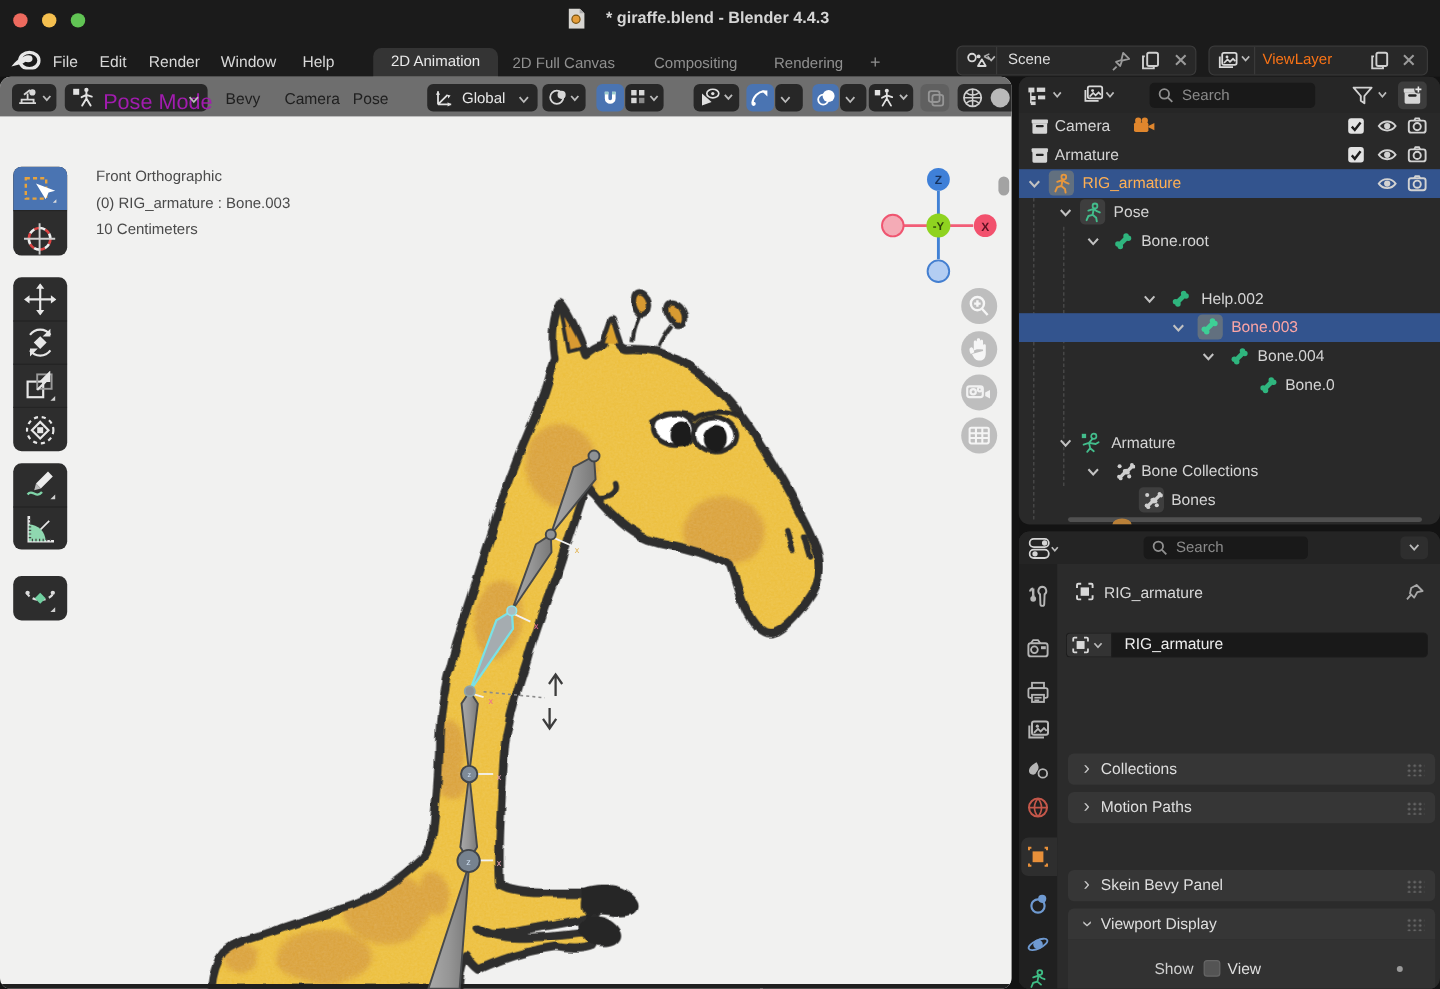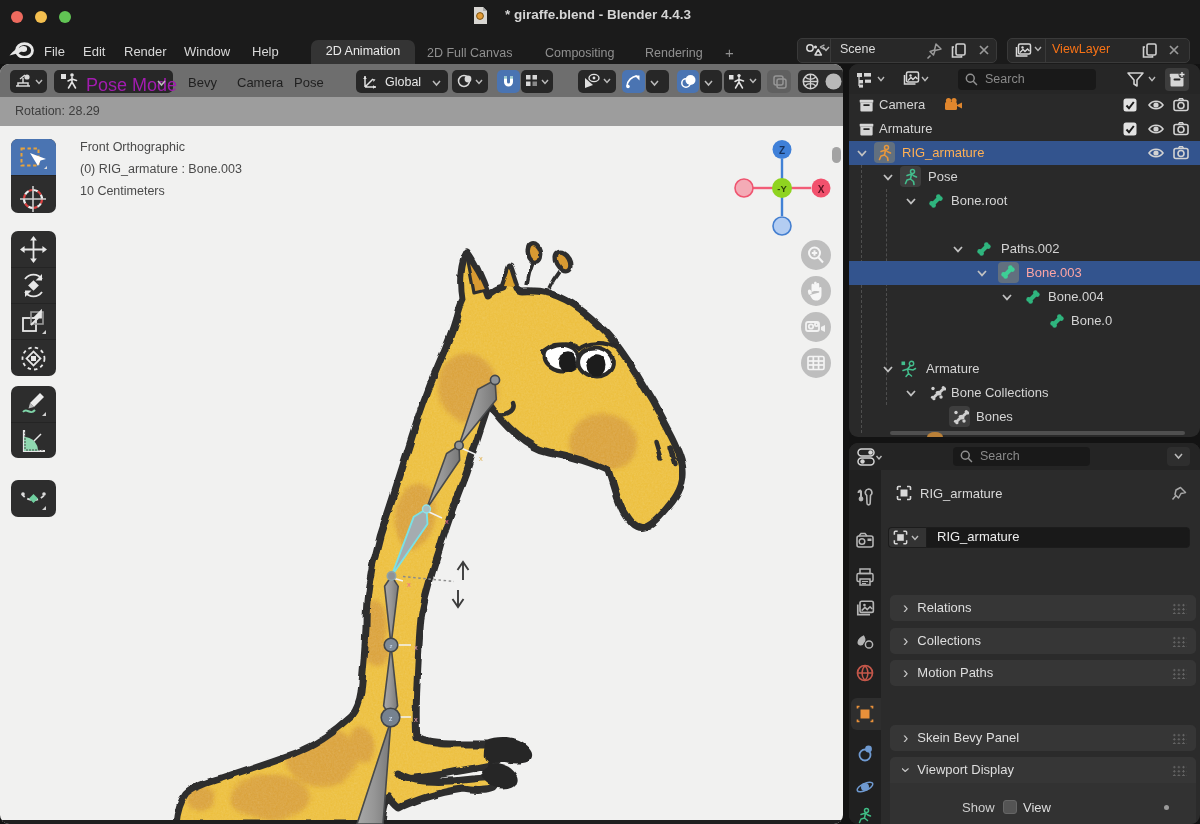--- a/index.html
+++ b/index.html
@@ -275,21 +275,20 @@
     </svg>
 
     <div class="abs" style="left:798px;top:6px;width:51px;height:23px;background:#2a2a2a;border-radius:5px 0 0 5px"></div>
     <svg class="abs" style="left:801px;top:8px" width="19" height="19" viewBox="0 0 19 19">
       <circle cx="9.5" cy="9.5" r="7.2" fill="none" stroke="#d0d0d0" stroke-width="1.5"></circle>
       <path d="M2.3 9.5 h14.4 M9.5 2.3 v14.4 M4 5 a9 11 0 0 0 11 0 M4 14 a9 11 0 0 1 11 0" fill="none" stroke="#d0d0d0" stroke-width="1.3"></path>
     </svg>
       <svg class="abs" style="left:824px;top:8px" width="19" height="19" viewBox="0 0 19 19">
         <circle cx="9.5" cy="9.5" r="8" fill="#b9b9b9"></circle>
       </svg>
-    <div class="abs" id="rotbar">Rotation: 28.29</div>
 
     <div class="abs tgroup" style="top:75px;height:74px">
       <div class="tbtn" style="background:#4a74b2"></div>
         <div class="tbtn"></div>
     </div>
     <svg class="abs" style="left:20px;top:83px" width="28" height="24" viewBox="0 0 28 24">
       <rect x="1.5" y="1.5" width="17" height="17" fill="none" stroke="#e8a33c" stroke-width="2" stroke-dasharray="3.4 2.6"></rect>
       <path d="M13 8 L21 21 L23.5 15.5 L29 14z" fill="#fff" transform="translate(-3,-2)"></path>
       <path d="M24 22 h3 v-3z" fill="#ddd" transform="translate(0,0)"></path>
     </svg>
@@ -614,21 +613,21 @@
         </svg>
       <span class="abs" style="left:102px">Bone.root</span>
     </div>
     <div class="abs orow" style="top:173px">
       <svg class="abs" style="left:103px;top:6px" width="12" height="12" viewBox="0 0 12 12">
           <use href="#i-chevd"></use>
         </svg>
       <svg class="abs" style="left:127px;top:4px;color:#2fb57e" width="16" height="16" viewBox="0 0 16 16">
           <use href="#i-bone"></use>
         </svg>
-      <span class="abs" style="left:152px">Paths.002</span>
+      <span class="abs" style="left:152px">Help.002</span>
     </div>
     <div class="abs orow sel" style="top:197px">
       <svg class="abs" style="left:127px;top:6px" width="12" height="12" viewBox="0 0 12 12">
           <use href="#i-chevd"></use>
         </svg>
       <div class="abs" style="left:149px;top:1px;width:21px;height:21px;background:#62707f;border-radius:4px"></div>
       <svg class="abs" style="left:151px;top:3px;color:#3ecf96" width="16" height="16" viewBox="0 0 16 16">
           <use href="#i-bone"></use>
         </svg>
       <span class="abs" style="left:177px;color:#fca5a5">Bone.003</span>
@@ -762,21 +761,20 @@
     <div class="abs" style="left:39px;top:84px;width:38px;height:21px;background:#333;border:1px solid #1c1c1c;border-right:none;border-radius:4px 0 0 4px"></div>
     <svg class="abs" style="left:43px;top:86px" width="17" height="17" viewBox="0 0 18 18">
         <use href="#i-corners"></use>
       </svg>
     <svg class="abs" style="left:62px;top:92px" width="8" height="6" viewBox="0 0 8 6">
         <path d="M1 1l3 3.4L7 1" stroke="#bbb" stroke-width="1.4" fill="none"></path>
       </svg>
     <div class="abs" style="left:77px;top:84px;width:264px;height:21px;background:#191919;border:1px solid #1c1c1c;border-radius:0 4px 4px 0"></div>
     <span class="abs" style="left:88px;top:86px;color:#ededed">RIG_armature</span>
 
-    <div class="abs panel" style="top:152.4px"><b class="pch">›</b>Relations<span class="pgrip"></span></div>
     <div class="abs panel" style="top:184.8px"><b class="pch">›</b>Collections<span class="pgrip"></span></div>
     <div class="abs panel" style="top:217.2px"><b class="pch">›</b>Motion Paths<span class="pgrip"></span></div>
     <div class="abs panel" style="top:282px"><b class="pch">›</b>Skein Bevy Panel<span class="pgrip"></span></div>
     <div class="abs panel" style="top:314.4px;border-radius:5px 5px 0 0"><b class="pch" style="transform:rotate(90deg)">›</b>Viewport Display<span class="pgrip"></span></div>
     <div class="abs" style="left:41px;top:340.4px;width:306px;height:41px;background:#323232"></div>
     <span class="abs" style="left:113px;top:357px;color:#cfcfcf">Show</span>
     <div class="abs" style="left:154px;top:357px;width:14px;height:14px;background:#545454;border:1px solid #666;border-radius:3px"></div>
     <span class="abs" style="left:174px;top:357px;color:#dedede">View</span>
     <div class="abs" style="left:315px;top:362px;width:5px;height:5px;background:#9a9a9a;border-radius:50%"></div>
   </div>

